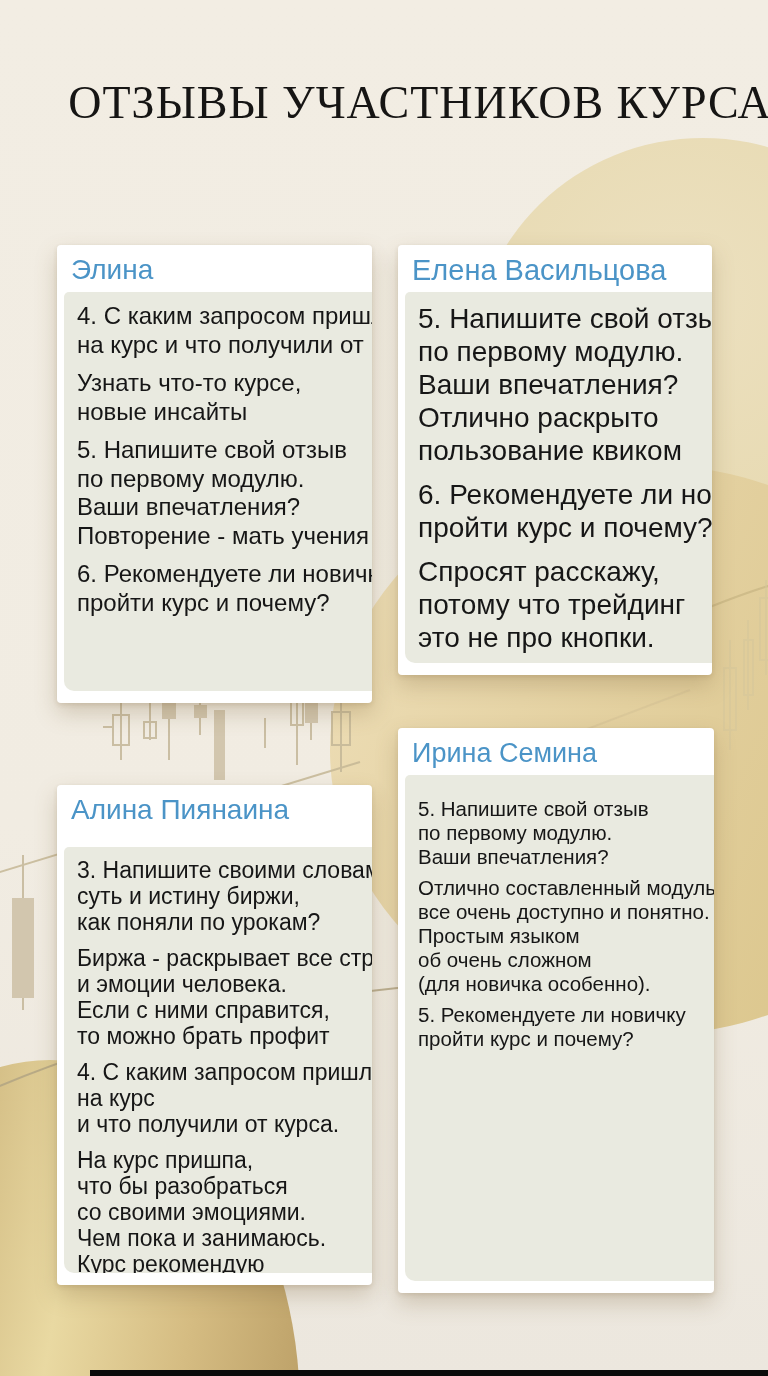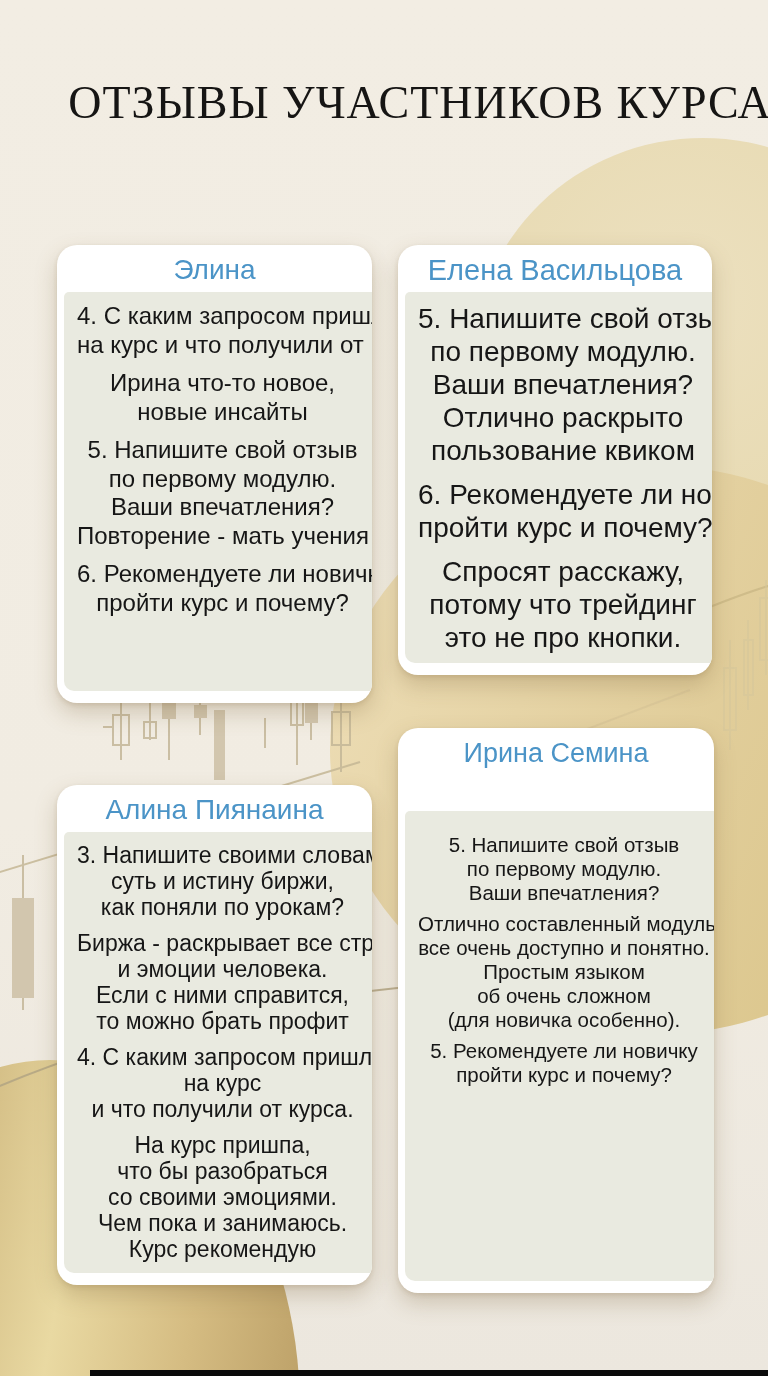--- a/index.html
+++ b/index.html
@@ -35,30 +35,29 @@
     position:absolute;left:0;top:76px;width:768px;
     text-align:center;
     font-family:"Liberation Serif",serif;
     font-size:46px;letter-spacing:1px;color:#161514;
     white-space:nowrap;
     margin-left:36px;
   }
   
   .card{
     position:absolute;
-    background:#ffffff;border-radius:20px;
+    background:#ffffff;border-radius:4px;
     box-shadow:0 10px 22px rgba(125,100,60,.28), 0 2px 5px rgba(125,100,60,.18);
     display:flex;flex-direction:column;
     overflow:hidden;
-    text-align:center;
   }
   .card-1{left:57px;top:245px;width:315px;height:458px;}
   .card-2{left:398px;top:245px;width:314px;height:430px;}
-  .card-3{left:57px;top:785px;width:315px;height:500px;}
-  .card-4{left:398px;top:728px;width:316px;height:565px;gap:36px;}
+  .card-3{left:57px;top:785px;width:315px;height:500px;gap:15px;}
+  .card-4{left:398px;top:728px;width:316px;height:565px;}
   .reviewer{
     color:#4b94c7;
     padding:9px 14px 6px 14px;
     font-size:28px;line-height:32px;
     white-space:nowrap;overflow:hidden;
   }
   .card-2 .reviewer{font-size:29px;}
   .card-4 .reviewer{font-size:27px;}
   .body{
     flex:1;
@@ -131,21 +130,21 @@
     </g>
   </svg>
 
   <div class="title">ОТЗЫВЫ УЧАСТНИКОВ КУРСА</div>
 
   <div class="card card-1">
     <div class="reviewer">Элина</div>
     <div class="body">
       <div class="para">4. С каким запросом пришли
 на курс и что получили от курса</div>
-      <div class="para">Ирина что-то новое,
+      <div class="para">Узнать что-то курсе,
 новые инсайты</div>
       <div class="para">5. Напишите свой отзыв
 по первому модулю.
 Ваши впечатления?
 Повторение - мать учения</div>
       <div class="para">6. Рекомендуете ли новичку
 пройти курс и почему?</div>
     </div>
   </div>
 

